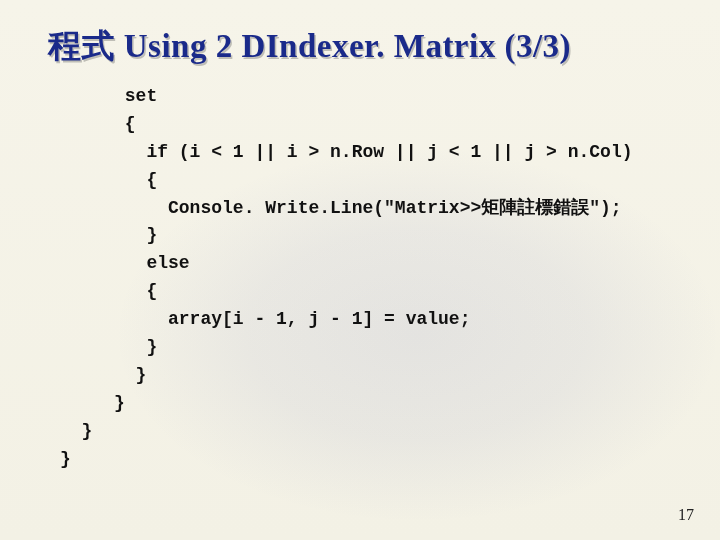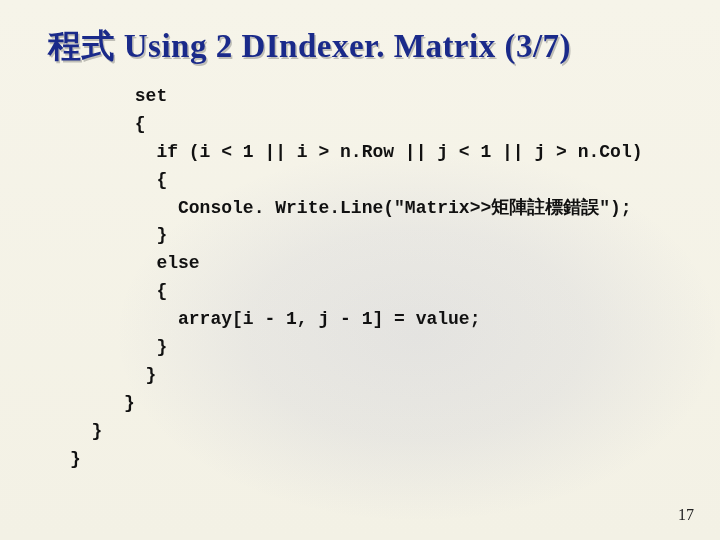--- a/index.html
+++ b/index.html
@@ -32,37 +32,37 @@
     margin: 2px 0 14px 0;
     white-space: nowrap;
   }
   .code {
     font-family: "Courier New", monospace;
     font-weight: bold;
     font-size: 18px;
     line-height: 1.55;
     color: #111;
     white-space: pre;
-    margin-left: 22px;
+    margin-left: 12px;
   }
   .pagenum {
     position: absolute;
     right: 26px;
     bottom: 16px;
     font-family: "Times New Roman", serif;
     font-size: 16px;
     color: #222;
     text-align: right;
   }
 </style>
 </head>
 <body>
 
 <div class="slide">
-  <div class="title">程式 Using 2 DIndexer. Matrix (3/7)</div>
+  <div class="title">程式 Using 2 DIndexer. Matrix (3/3)</div>
   <div class="code">      set
       {
         if (i &lt; 1 || i &gt; n.Row || j &lt; 1 || j &gt; n.Col)
         {
           Console. Write.Line("Matrix&gt;&gt;矩陣註標錯誤");
         }
         else
         {
           array[i - 1, j - 1] = value;
         }

